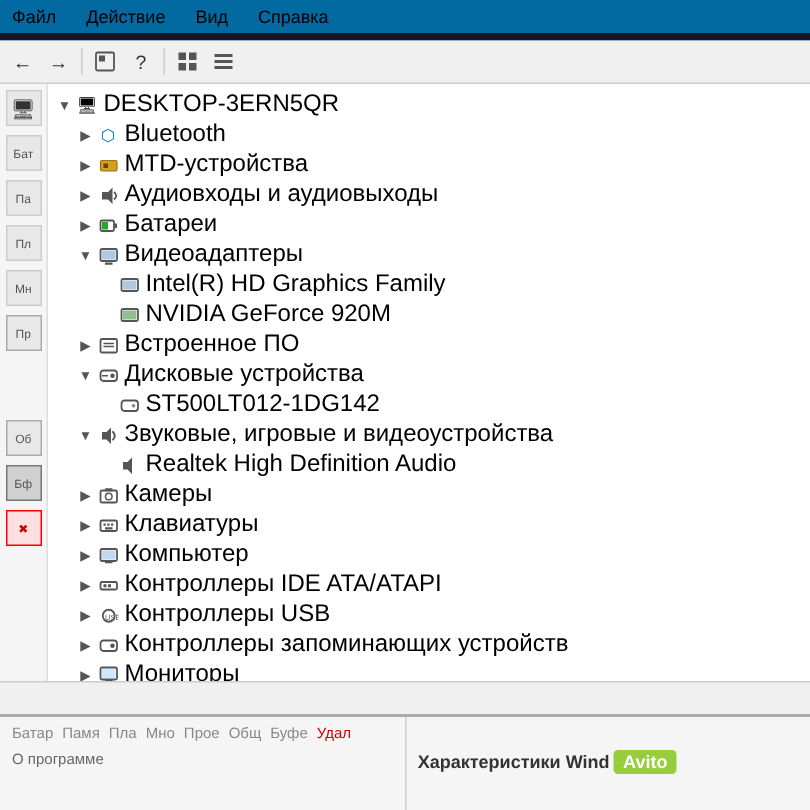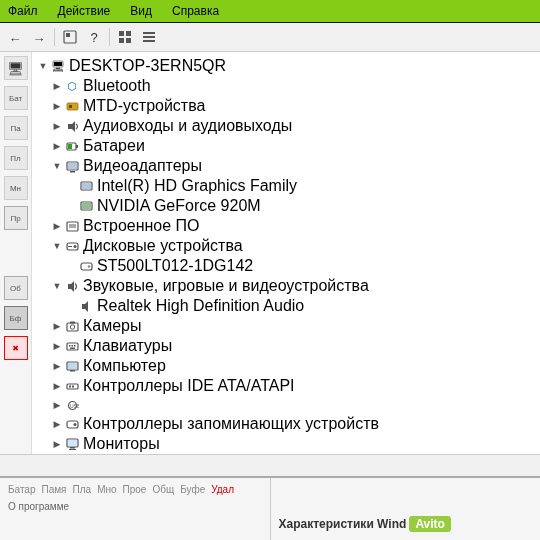--- a/index.html
+++ b/index.html
@@ -13,22 +13,22 @@
     }
     .window {
       width: 540px;
       height: 540px;
       background: #fff;
       display: flex;
       flex-direction: column;
     }
     .menubar {
       display: flex;
-      background: #84cc16;
-      border-bottom: 1px solid #0f172a;
+      background: #0369a1;
+      border-bottom: 5px solid #0f172a;
       padding: 2px 4px;
       gap: 12px;
       align-items: center;
     }
     .menubar-item {
       cursor: pointer;
       padding: 2px 4px;
       color: #000;
     }
     .toolbar {
@@ -420,20 +420,21 @@
         </div>
 
         <div class="tree-node" style="padding-left:18px;">
           <span class="expand-icon">▶</span>
           <span class="node-icon">
             <svg width="13" height="13" viewBox="0 0 13 13">
                 <circle cx="6.5" cy="6.5" r="4" fill="none" stroke="#555" stroke-width="1.2"></circle>
                 <text x="4" y="9" font-size="5" fill="#555">USB</text>
               </svg>
           </span>
+          <span class="node-label">Контроллеры USB</span>
         </div>
 
         <div class="tree-node" style="padding-left:18px;">
           <span class="expand-icon">▶</span>
           <span class="node-icon">
             <svg width="13" height="13" viewBox="0 0 13 13">
                 <rect x="1" y="3" width="11" height="7" rx="2" fill="none" stroke="#555" stroke-width="1.2"></rect>
                 <circle cx="9" cy="6.5" r="1.5" fill="#555"></circle>
               </svg>
           </span>
@@ -492,21 +493,21 @@
         <span style="color:#888; font-size:10px;">Памя</span>
         <span style="color:#888; font-size:10px;text-align:center;">Пла</span>
         <span style="color:#888; font-size:10px;">Мно</span>
         <span style="color:#888; font-size:10px;">Прое</span>
         <span style="color:#888; font-size:10px;">Общ</span>
         <span style="color:#888; font-size:10px;">Буфе</span>
         <span style="color:#c00; font-size:10px;">Удал</span>
       </div>
       <div style="margin-top:6px; font-size:10px; color:#666;">О программе</div>
     </div>
-    <div class="bottom-right" style="display:flex; flex-direction:column; justify-content:flex-end; padding-bottom:8px;">
+    <div class="bottom-right" style="display:flex; flex-direction:column; justify-content:flex-end; padding-bottom:24px;">
       <div style="position:relative;">
         <span style="font-size:12px; font-weight:600; color:#333;">Характеристики Wind</span>
         <div style="margin-top:4px; background:#97cd3d; color:white; font-weight:bold; font-size:12px; padding:1px 6px; border-radius:3px; display:inline-block;">
           <span>Avito</span>
         </div>
       </div>
     </div>
   </div>
 
 </div>

